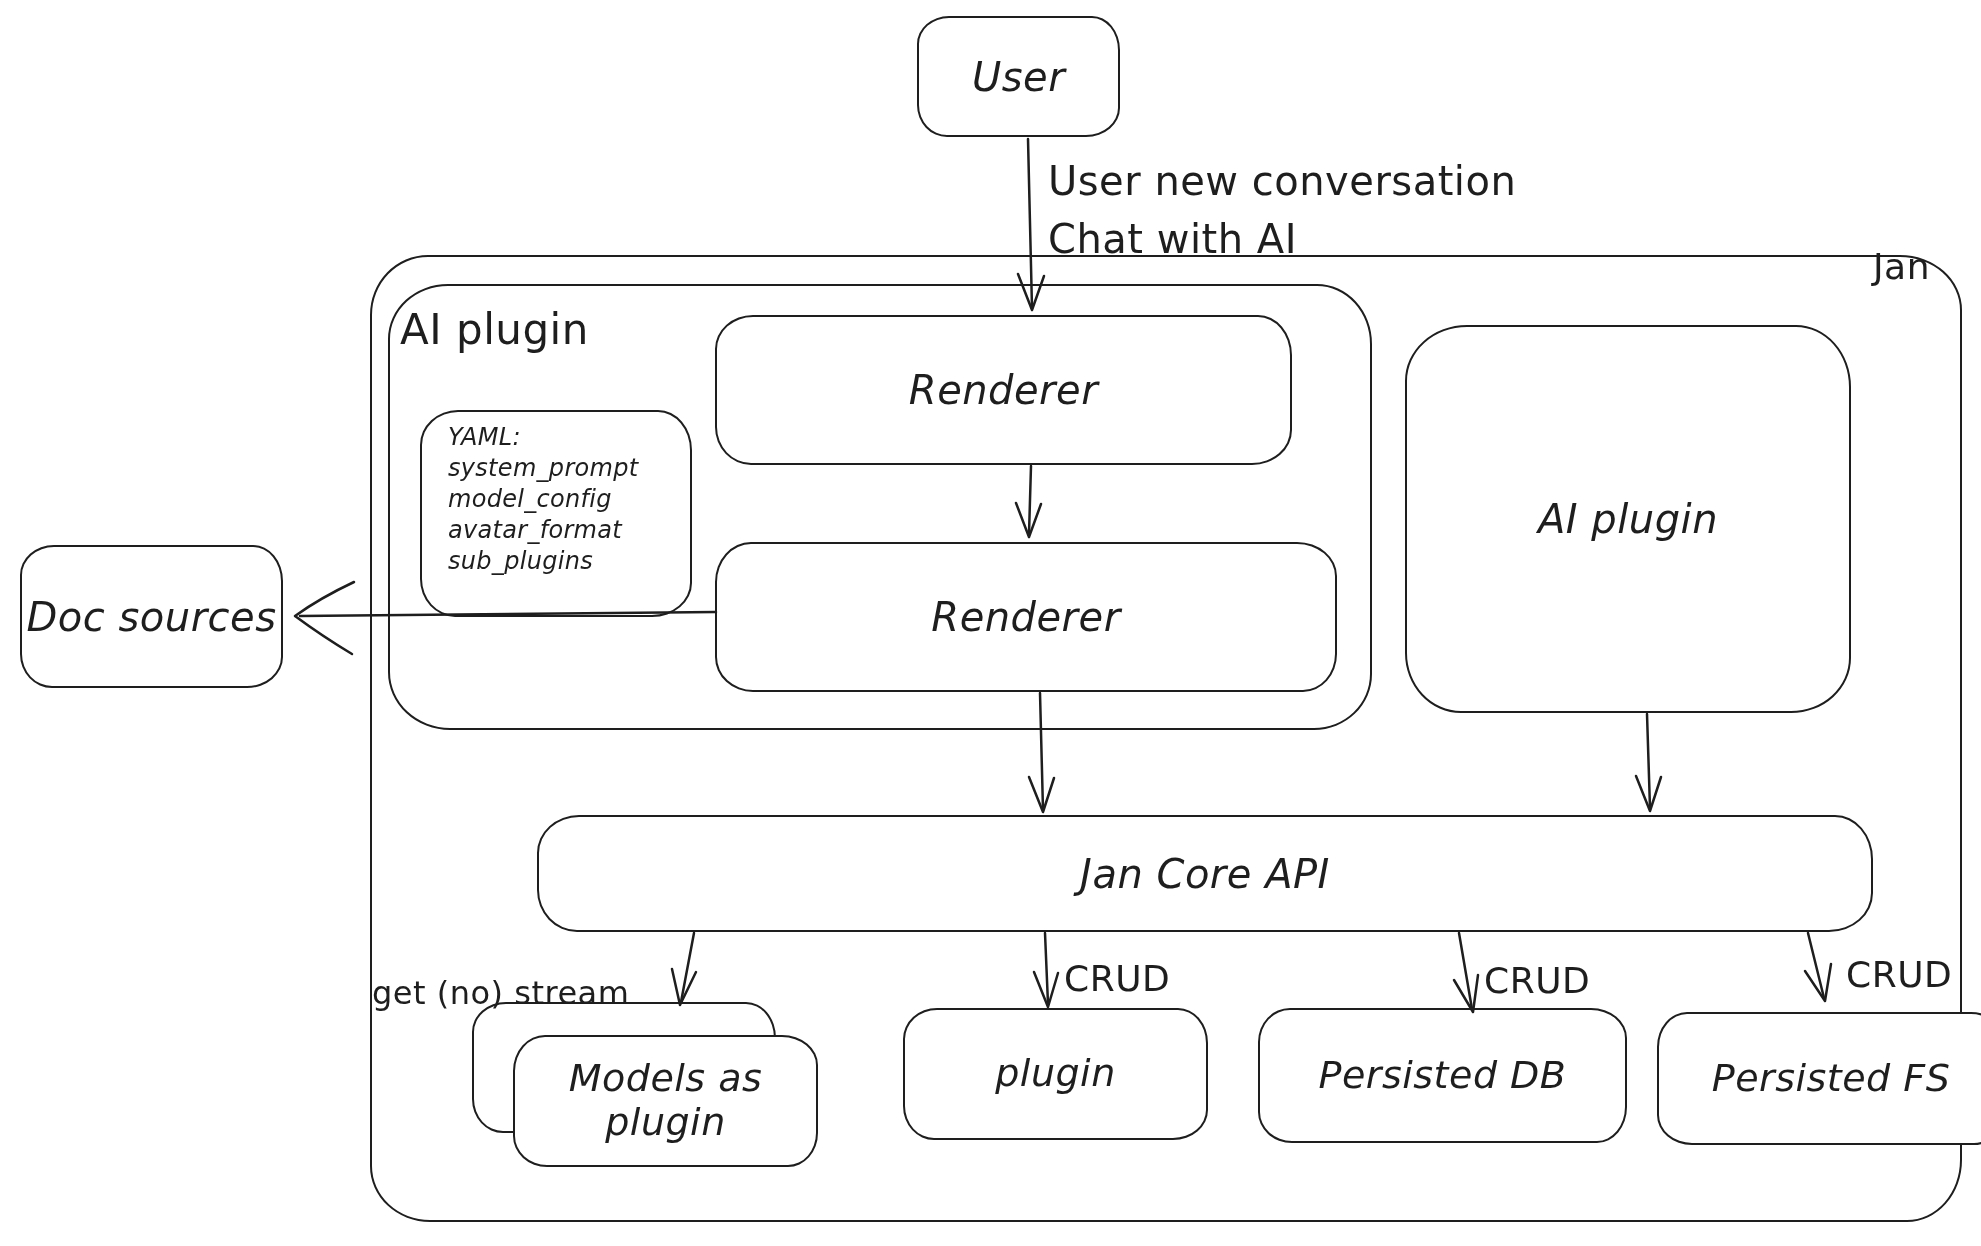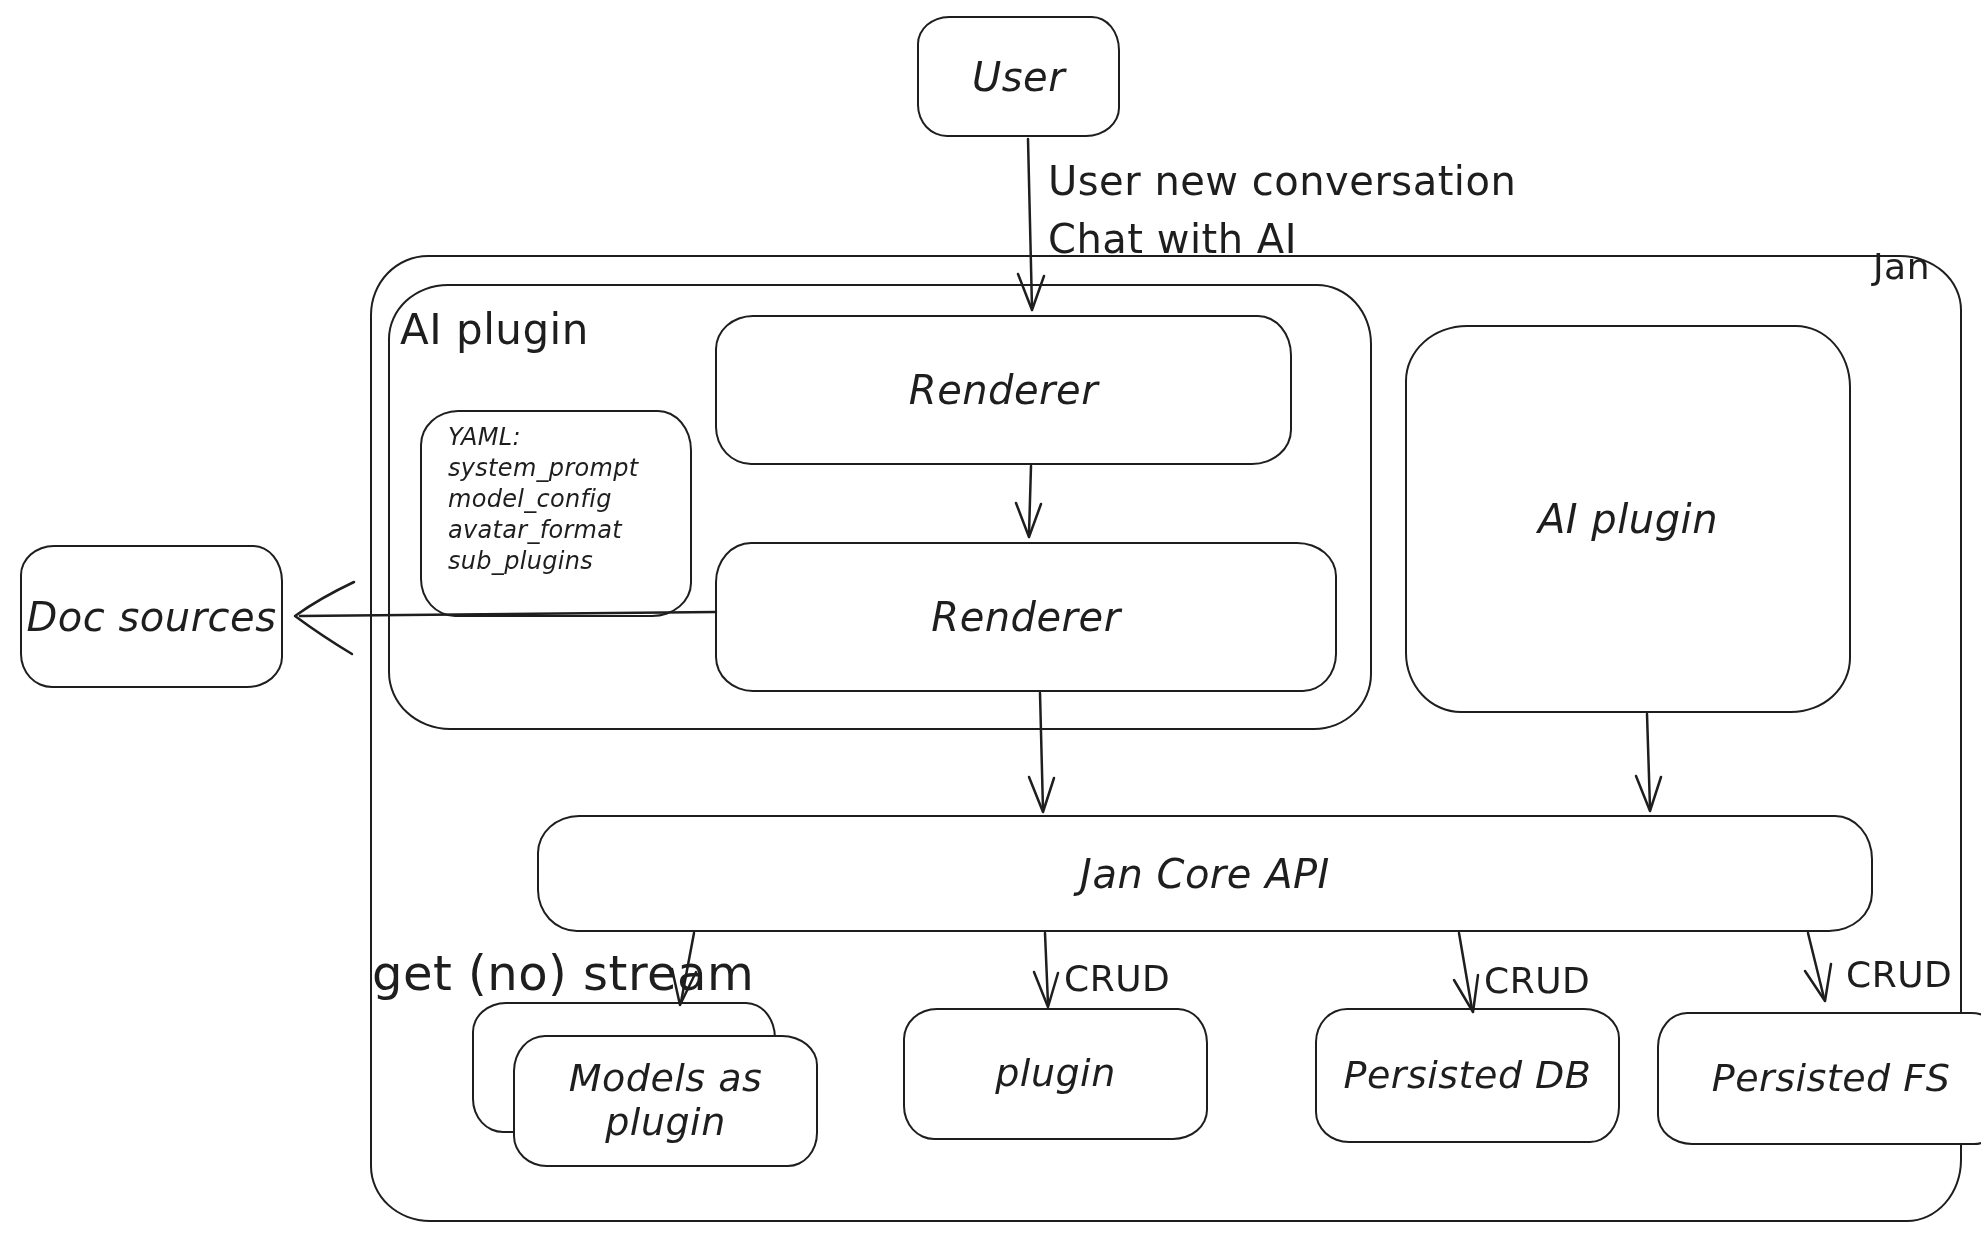--- a/index.html
+++ b/index.html
@@ -104,21 +104,21 @@
   <div class="box" style="left:472px; top:1002px; width:304px; height:131px; border-radius:34px 30px 36px 31px / 30px 36px 32px 34px;"></div>
   <div class="box" style="left:513px; top:1035px; width:305px; height:132px; border-radius:32px 36px 30px 34px / 36px 30px 34px 31px;">
     <span class="lbl" style="font-size:38px;">Models as</span>
     <span class="lbl" style="font-size:38px;">plugin</span>
   </div>
 
   <div class="box" style="left:903px; top:1008px; width:305px; height:132px; border-radius:34px 30px 35px 31px / 31px 35px 30px 34px;">
     <span class="lbl" style="font-size:38px;">plugin</span>
   </div>
 
-  <div class="box" style="left:1315px; top:1008px; width:305px; height:135px; border-radius:32px 36px 30px 34px / 34px 30px 36px 31px;">
+  <div class="box" style="left:1258px; top:1008px; width:369px; height:135px; border-radius:32px 36px 30px 34px / 34px 30px 36px 31px;">
     <span class="lbl" style="font-size:38px;">Persisted DB</span>
   </div>
 
   <div class="box" style="left:1657px; top:1012px; width:348px; height:133px; border-radius:30px 34px 31px 35px / 35px 31px 34px 30px;">
     <span class="lbl" style="font-size:38px;">Persisted FS</span>
   </div>
 
   <div class="box" style="left:917px; top:16px; width:203px; height:121px; border-radius:32px 28px 34px 30px / 28px 34px 29px 32px;">
     <span class="lbl">User</span>
   </div>
@@ -173,21 +173,21 @@
 
   <div class="floating-label" style="left:1048px; top:152px; font-size:40px; line-height:58px;">
     <div>User new conversation</div>
     <div>Chat with AI</div>
   </div>
 
   <div class="floating-label" style="left:1873px; top:246px; font-size:36px;">Jan</div>
 
   <div class="floating-label" style="left:400px; top:305px; font-size:42px;">AI plugin</div>
 
-  <div class="floating-label" style="left:372px; top:945px; font-size:48px;">get (no) stream</div>
+  <div class="floating-label" style="left:372px; top:974px; font-size:32px;">get (no) stream</div>
 
   <div class="floating-label" style="left:1064px; top:958px; font-size:36px;">CRUD</div>
 
   <div class="floating-label" style="left:1484px; top:960px; font-size:36px;">CRUD</div>
 
   <div class="floating-label" style="left:1846px; top:954px; font-size:36px;">CRUD</div>
 
 </div>
 
 </body></html>

